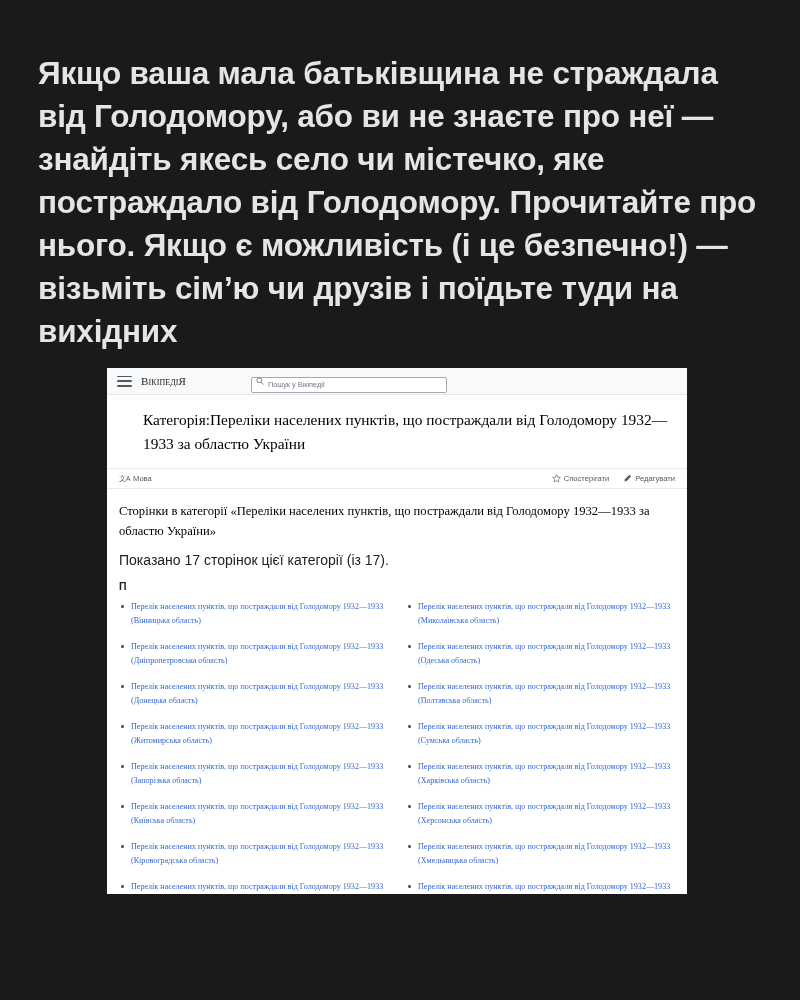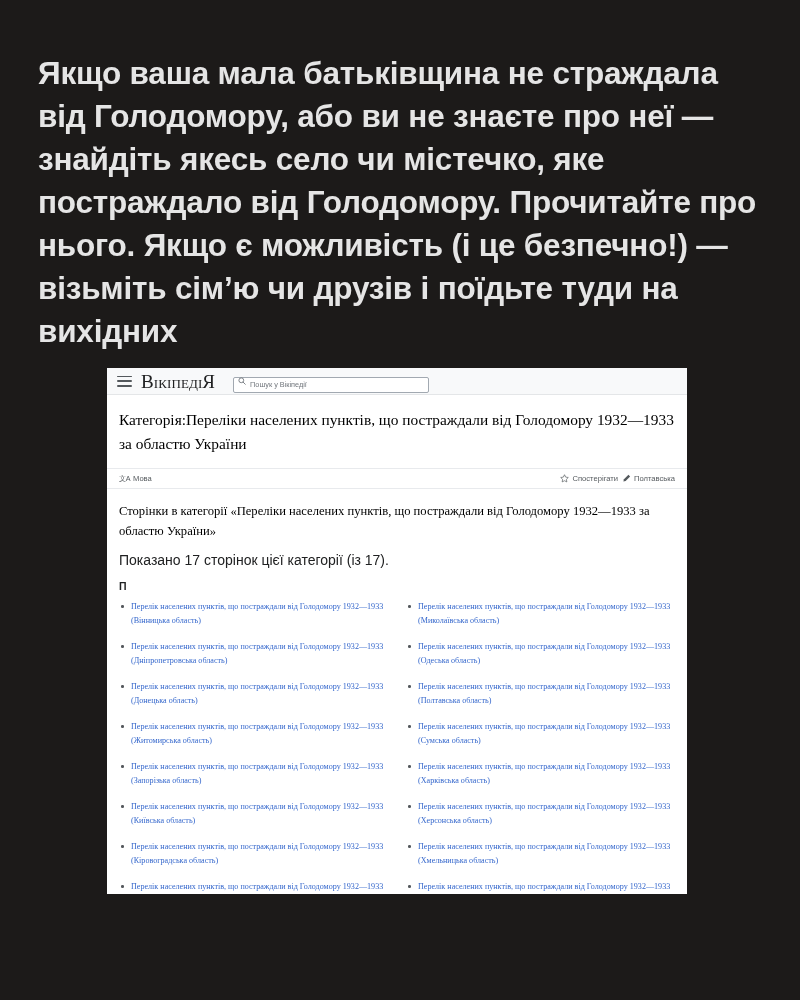--- a/index.html
+++ b/index.html
@@ -63,34 +63,35 @@
     cursor: pointer;
   }
   .hamburger span {
     display: block;
     height: 1.6px;
     background: #54595d;
     border-radius: 1px;
   }
   .wordmark {
     font-family: "Liberation Serif", "DejaVu Serif", serif;
-    font-size: 19px;
+    font-size: 11px;
     color: #202122;
     letter-spacing: 0.1px;
     font-variant: small-caps;
     margin-right: 18px;
     white-space: nowrap;
     line-height: 1;
     flex: 0 0 auto;
   }
   .search-wrap {
     position: relative;
     width: 196px;
     height: 16px;
     flex: 0 0 auto;
+    margin-left: 47px;
   }
   .search-box {
     width: 100%;
     height: 100%;
     box-sizing: border-box;
     border: 1px solid #a2a9b1;
     border-radius: 2px;
     background: #ffffff;
     font-family: "Liberation Sans", "DejaVu Sans", sans-serif;
     font-size: 7.3px;
@@ -107,20 +108,21 @@
     transform: translateY(-50%);
     width: 8px;
     height: 8px;
     pointer-events: none;
   }
   .search-icon svg { display: block; }
 
   
   .title-area {
     padding: 13px 12px 12px 12px;
+    margin-left: 24px;
   }
   .page-title {
     font-family: "Liberation Serif", "DejaVu Serif", serif;
     font-size: 15.4px;
     line-height: 24px;
     color: #000000;
     font-weight: 400;
     margin: 0;
   }
 
@@ -137,21 +139,21 @@
   }
   .tool {
     display: flex;
     align-items: center;
     gap: 3px;
     font-size: 7.6px;
     color: #54595d;
     white-space: nowrap;
     cursor: pointer;
   }
-  .tools-right { display: flex; align-items: center; gap: 4px; }
+  .tools-right { display: flex; align-items: center; gap: 14px; }
   .lang-icon {
     font-size: 7.2px;
     color: #54595d;
     line-height: 1;
     letter-spacing: -0.5px;
   }
   .star-icon svg, .pencil-icon svg { display: block; }
 
   
   .wiki-body {
@@ -258,21 +260,21 @@
           </svg>
         </span>
         <span>Спостерігати</span>
       </div>
       <div class="tool">
         <span class="pencil-icon">
           <svg width="9" height="9" viewBox="0 0 20 20">
             <path d="M14.3 1.9l3.8 3.8-10 10-5 1.2 1.2-5z" fill="#54595d"></path>
           </svg>
         </span>
-        <span>Полтавська</span>
+        <span>Редагувати</span>
       </div>
     </div>
   </div>
 
   <div class="wiki-body">
     <h2 class="section-heading">Сторінки в категорії «Переліки населених пунктів, що постраждали від Голодомору 1932—1933 за областю України»</h2>
     <p class="count-line">Показано 17 сторінок цієї категорії (із 17).</p>
     <div class="letter-heading">П</div>
     <div class="columns">
       <ul class="cat-list" id="cat-list">

